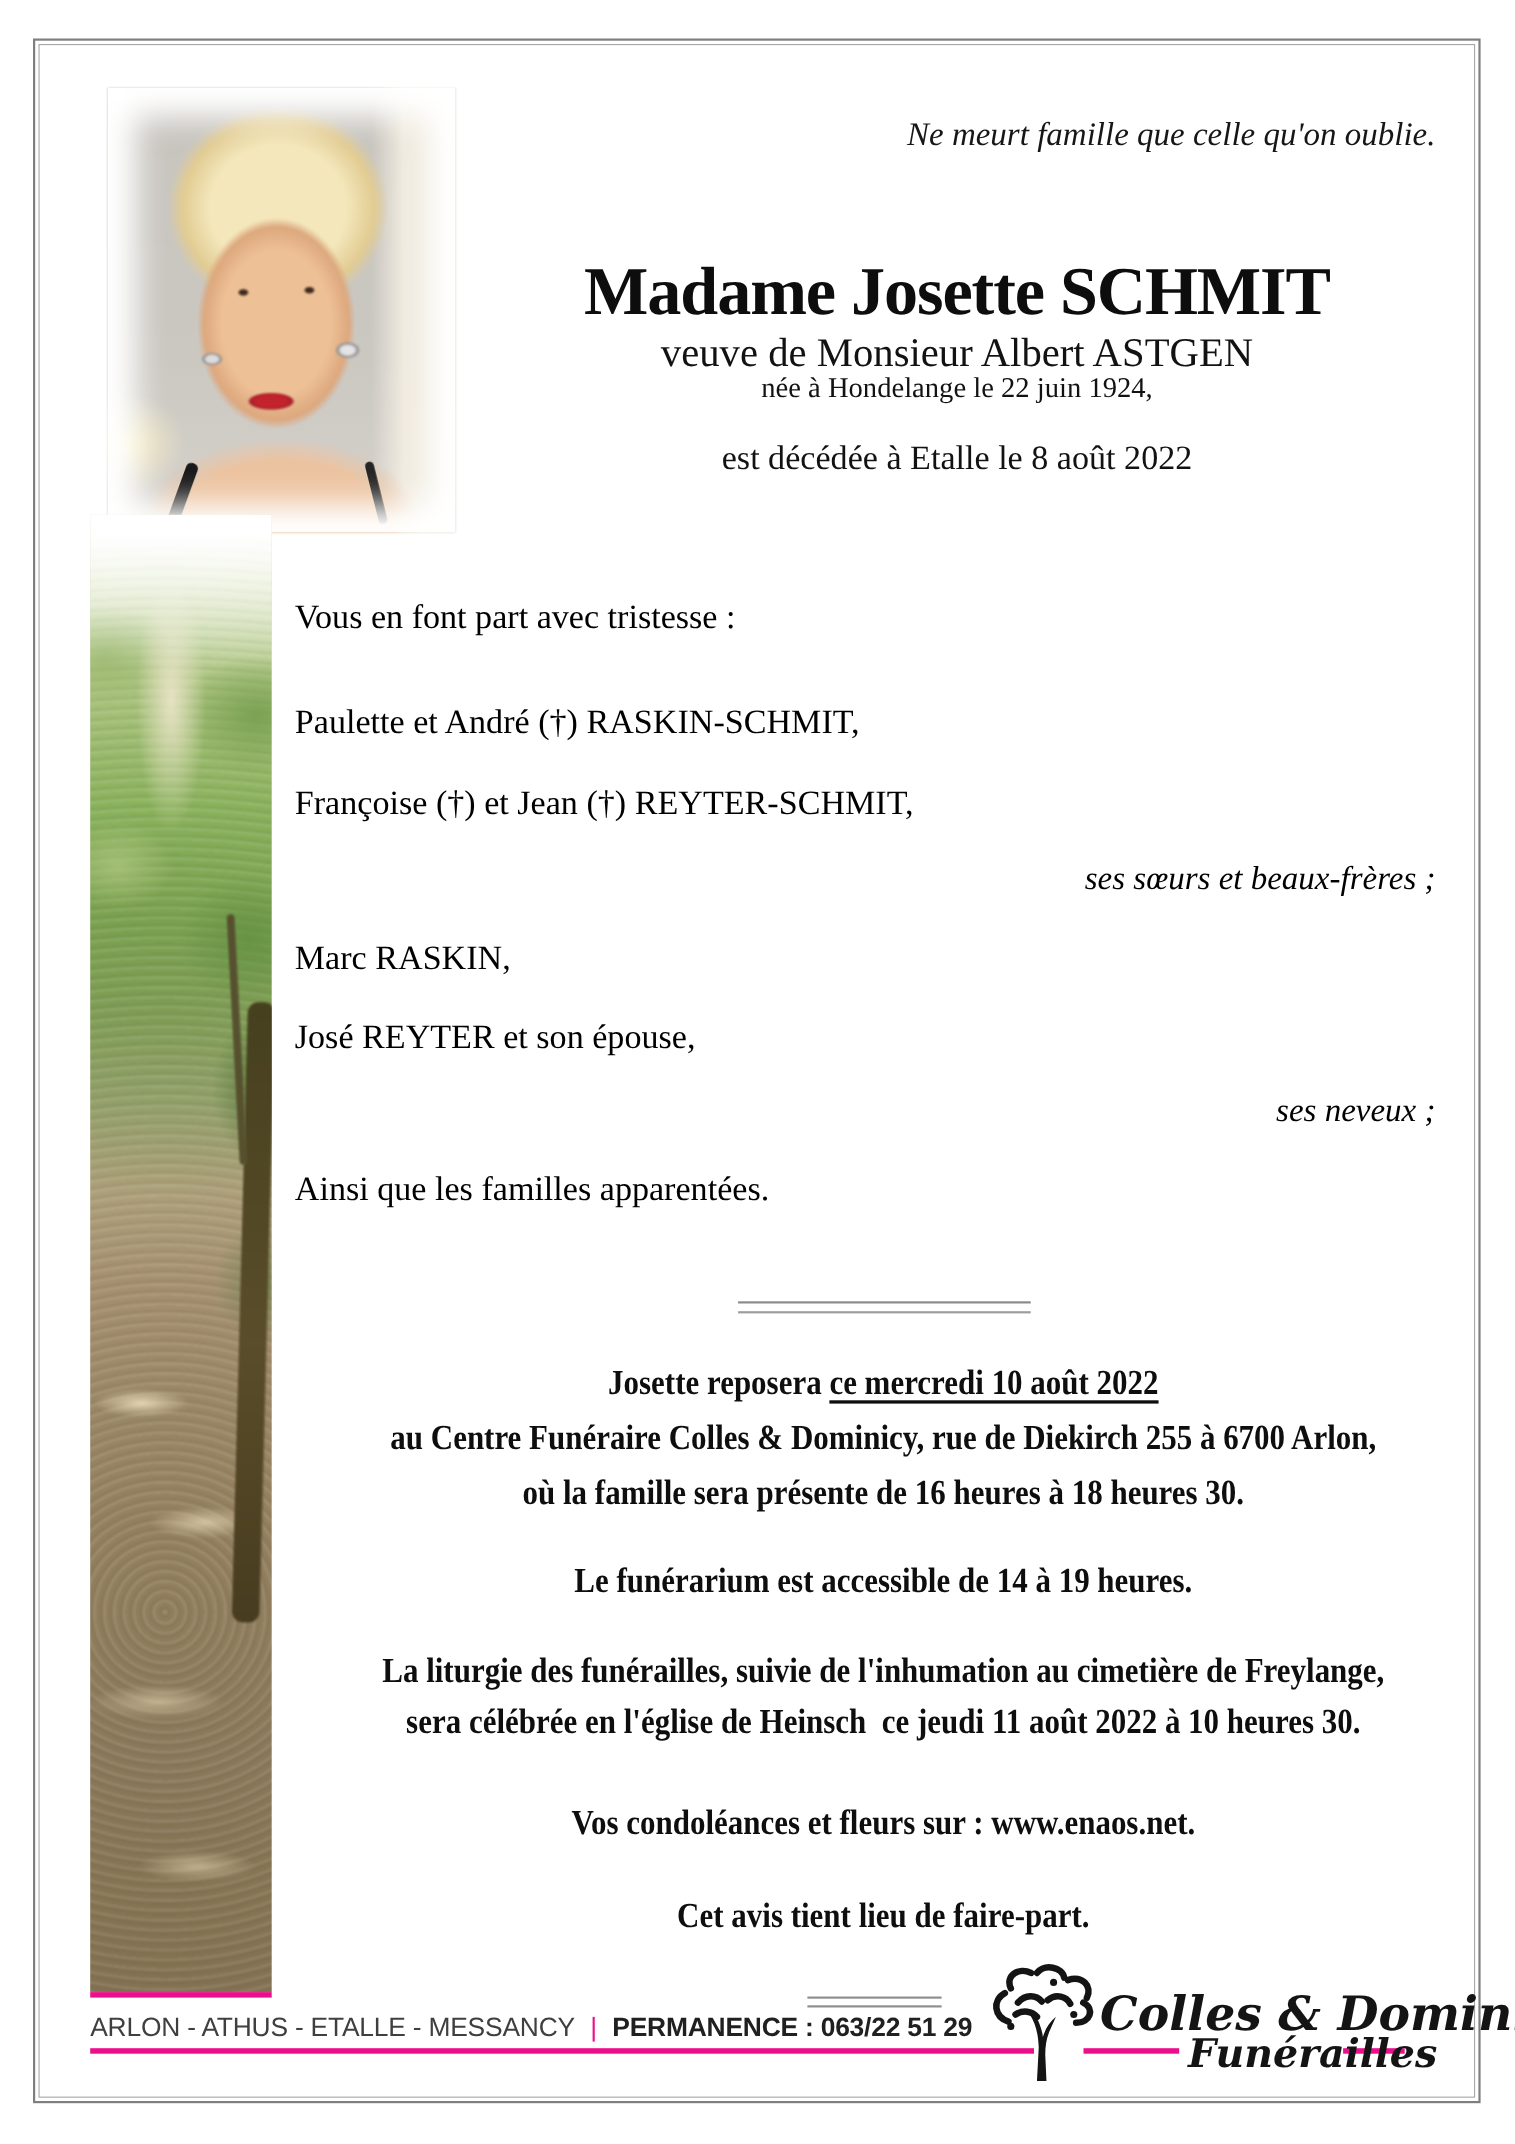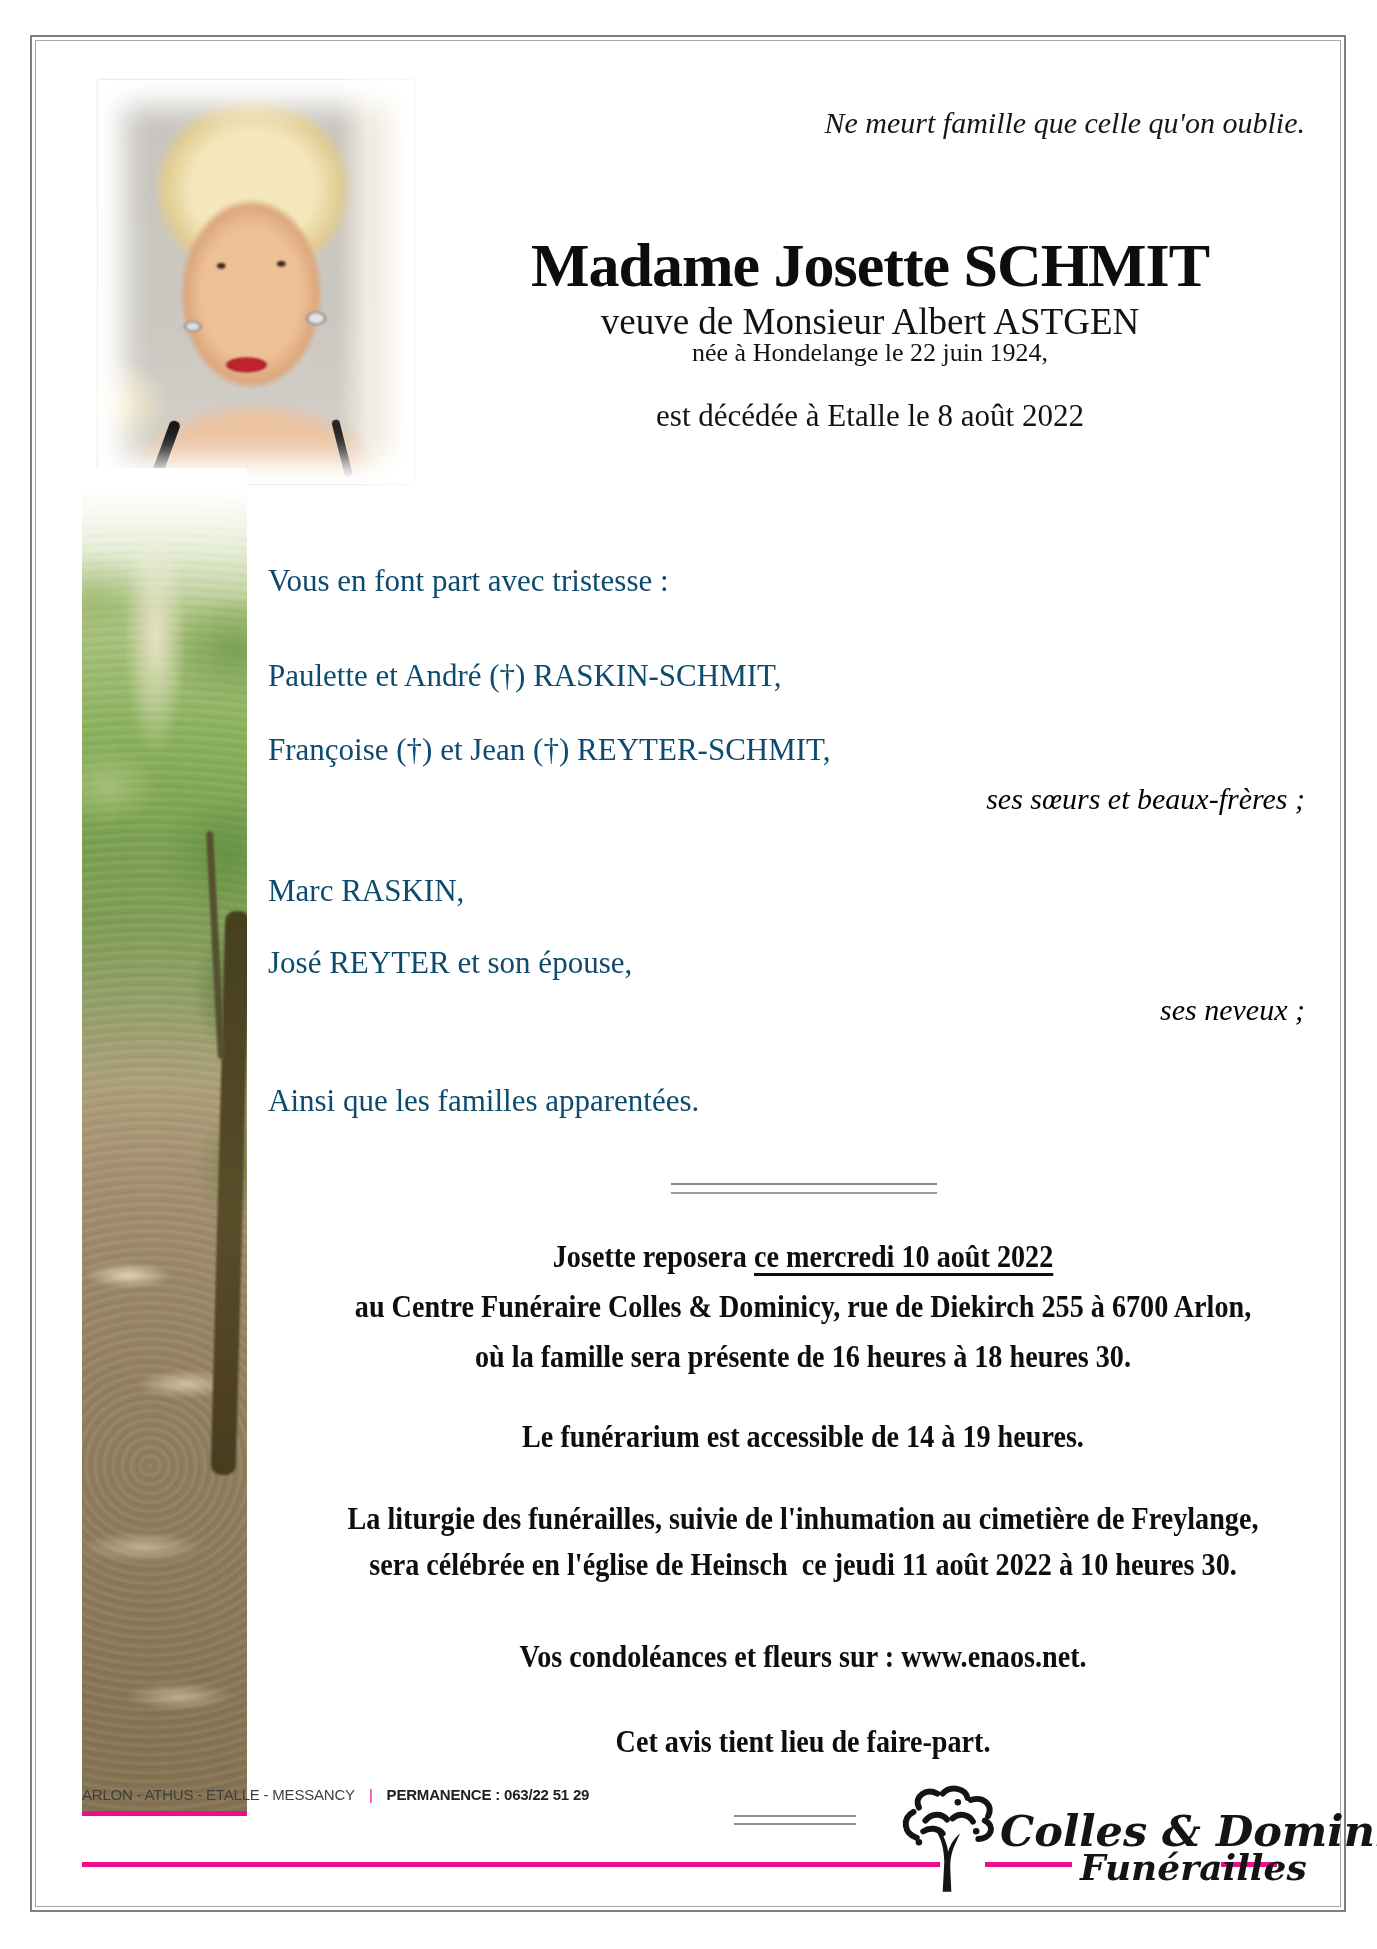--- a/index.html
+++ b/index.html
@@ -65,31 +65,31 @@
     background:linear-gradient(180deg,#ffffff 12%, rgba(255,255,255,0) 100%);}
   .forest-underline{position:absolute; left:82px; top:1811px; width:165px; height:5px;}
   
   .epigraph{position:absolute; left:400px; top:106px; width:905px; text-align:right;
     font-style:italic; font-size:30px; color:#161616;}
   .header-block{position:absolute; left:380px; width:980px; text-align:center;}
   .title{top:230px; font-size:62px; font-weight:bold; letter-spacing:-1px; color:#0d0d0d;}
   .subtitle{top:300px; font-size:37px;}
   .birth{top:338px; font-size:26px;}
   .death{top:398px; font-size:31px;}
-  .left-line{position:absolute; left:268px; font-size:31px; color:#0c4a6e;margin-top:20px;}
+  .left-line{position:absolute; left:268px; font-size:31px; color:#000000;}
   .right-line{position:absolute; left:400px; width:905px; text-align:right; font-style:italic; font-size:30px; color:#000000;}
   .divider{position:absolute; left:671px; top:1183px; width:266px; height:7px;
     border-top:2px solid #8b8b8b; border-bottom:2px solid #9d9d9d;}
   .announce{position:absolute; left:250px; width:1106px; text-align:center;
     font-weight:bold; font-size:32px; color:#0e0e0e; transform:scaleX(.88);
     transform-origin:50% 50%; white-space:pre-wrap;}
   .u-date{text-decoration:underline; text-decoration-thickness:3px; text-underline-offset:6px;}
   
-  .footer-text{position:absolute; left:82px; top:1786px; font-family:"Liberation Sans", sans-serif;
-    font-size:15px; letter-spacing:-0.2px; color:#3f3f3f; white-space:nowrap;}
+  .footer-text{position:absolute; left:82px; top:1830px; font-family:"Liberation Sans", sans-serif;
+    font-size:24px; letter-spacing:-0.2px; color:#3f3f3f; white-space:nowrap;}
   .footer-sep{font-weight:400; margin:0 14px;}
   .footer-perm{color:#202020; font-weight:700;}
   .footer-line{position:absolute; top:1862px; height:5px;}
   .footer-line.main{left:82px; width:858px;}
   .footer-line.dash1{left:985px; width:87px;}
   .footer-line.dash2{left:1221px; width:56px;}
   .equals-line{position:absolute; left:734px; top:1815px; width:122px; height:6px;
     border-top:2px solid #8f8f8f; border-bottom:2px solid #8f8f8f;}
   .tree-logo{position:absolute; left:893px; top:1784px; width:108px; height:112px;}
   .brand-name{position:absolute; left:1000px; top:1806px; width:292px; text-align:center;

